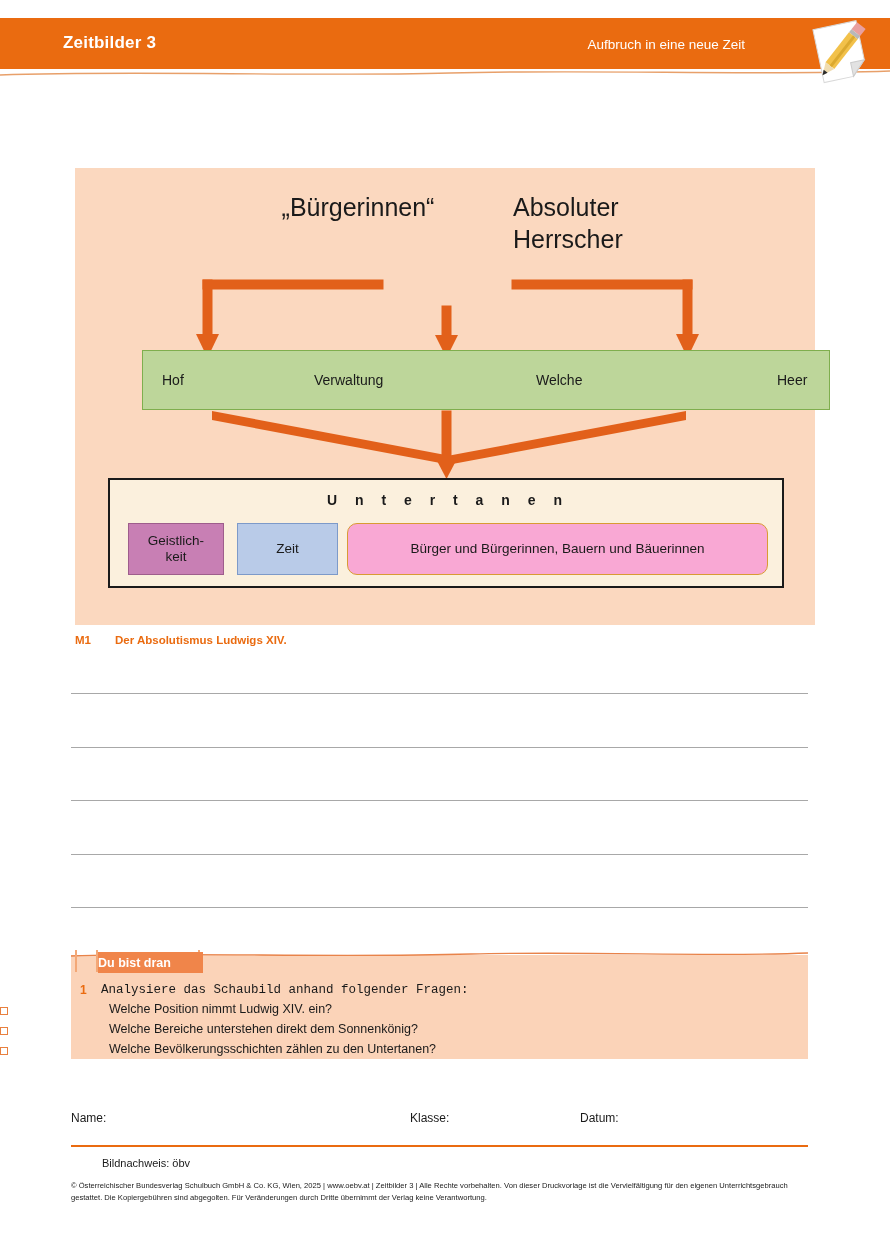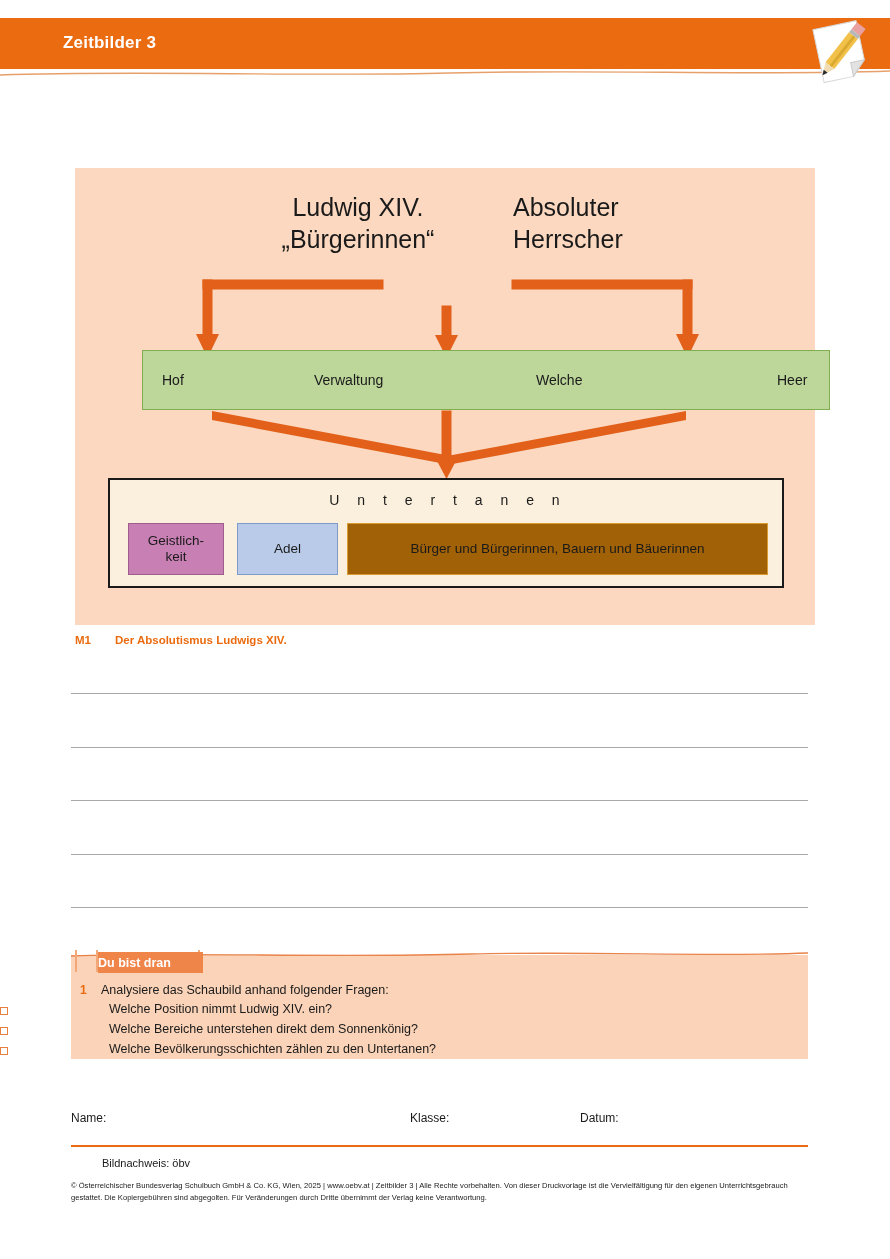--- a/index.html
+++ b/index.html
@@ -64,21 +64,21 @@
   .gb-heer  { left: 634px; }
 
   .arrows { position: absolute; left: 0; top: 0; width: 740px; height: 457px; }
 
   .untertanen-box {
     position: absolute; left: 33px; top: 310px; width: 676px; height: 110px;
     background: #fbf0dd; border: 2px solid #1a1a1a;
   }
   .ut-title {
     position: absolute; left: 0; top: 12px; width: 676px; text-align: center;
-    font-size: 14px; font-weight: normal; letter-spacing: 7px; color: #1a1a1a;
+    font-size: 14px; font-weight: bold; letter-spacing: 7px; color: #1a1a1a;
   }
   .ut-row { position: absolute; left: 18px; top: 43px; height: 52px; width: 640px; }
   .ut-cell {
     position: absolute; top: 0; height: 52px;
     display: flex; align-items: center; justify-content: center;
     text-align: center; font-size: 13.5px; color: #1a1a1a; line-height: 1.18;
   }
   .ut-clergy { left: 0px;   width: 96px; background: #c87fb4; border: 1px solid #9e5d8c; }
   .ut-noble  { left: 109px; width: 101px; background: #b9cbe8; border: 1px solid #7d9ac9; }
   .ut-people { left: 219px; width: 421px; background: #f6c06c; border: 1px solid #d99b33; }
@@ -112,21 +112,21 @@
     background: #f0854a;
     color: #ffffff; font-size: 12.5px; font-weight: bold;
     display: flex; align-items: center; padding-left: 0;
   }
   .task-num {
     position: absolute; left: 80px; top: 983px;
     font-size: 12px; font-weight: bold; color: #ea6b10;
   }
   .task-text {
     position: absolute; left: 101px; top: 983px;
-    font-size: 12.5px; color: #1a1a1a;
+    font-size: 12.5px; color: #1a1a1a; font-family: Liberation Mono, monospace;
   }
   .sub-item { position: absolute; left: 109px; font-size: 12.5px; color: #1a1a1a; }
   .sub-box {
     position: absolute; width: 8px; height: 8px;
     border: 1px solid #e8803f; background: transparent;
   }
 
   
   .field { position: absolute; top: 1111px; font-size: 12px; color: #1a1a1a; }
   .f-name { left: 71px; }
@@ -144,20 +144,21 @@
     font-size: 7.6px; color: #1a1a1a; line-height: 1.55;
   }
 </style>
 </head>
 <body>
 
 <div class="page">
 
   <div class="header-bar" style="background: rgb(234, 107, 16);"></div>
   <div class="brand">Zeitbilder 3</div>
+  <div class="chapter">Aufbruch in eine neue Zeit</div>
 
   <div class="header-wave">
     <svg width="890" height="10" viewBox="0 0 890 10">
       <path d="M0,7 C140,2 300,9 450,5 C600,1 750,8 890,3" stroke="#e8a06a" stroke-width="1.4" fill="none"></path>
     </svg>
   </div>
 
   <div class="notepad">
     <svg width="86" height="86" viewBox="0 0 86 86">
       <g transform="rotate(-12 43 43)">
@@ -172,21 +173,20 @@
         <path d="M35,61 L46,61 L40.5,73 Z" fill="#f0dcb0"></path>
         <path d="M38,68 L43,68 L40.5,73 Z" fill="#2b2b2b"></path>
       </g>
     </svg>
   </div>
 
 
   <div class="diagram" style="background: rgb(251, 216, 191);">
 
     <div class="dg-head king">
-      <div>Ludwig XIV.</div>
       <div>„Bürgerinnen“</div>
     </div>
 
     <div class="dg-head ruler">
       <div>Absoluter</div>
       <div>Herrscher</div>
     </div>
 
     <svg class="arrows" viewBox="0 0 740 457">
       <g fill="#e2601a" stroke="#e2601a">
@@ -219,23 +219,23 @@
     <div class="untertanen-box" style="background: rgb(251, 240, 221);">
       <div class="ut-title">U n t e r t a n e n</div>
       <div class="ut-row">
         <div class="ut-cell ut-clergy" style="background: rgb(200, 127, 180); border-color: rgb(158, 93, 140);">
           <div>
             <div>Geistlich-</div>
             <div>keit</div>
           </div>
         </div>
         <div class="ut-cell ut-noble" style="background: rgb(185, 203, 232); border-color: rgb(125, 154, 201);">
-          <div>Adel</div>
+          <div>Zeit</div>
         </div>
-        <div class="ut-cell ut-people" style="background: #a16207; border-color: rgb(217, 155, 51);">
+        <div class="ut-cell ut-people" style="background: #f9a8d4; border-color: rgb(217, 155, 51); border-radius: 10px;">
           <div>Bürger und Bürgerinnen, Bauern und Bäuerinnen</div>
         </div>
       </div>
     </div>
   </div>
 
   <div class="m1">
     <span class="m1-num">M1</span><span>Der Absolutismus Ludwigs XIV.</span>
   </div>
 

